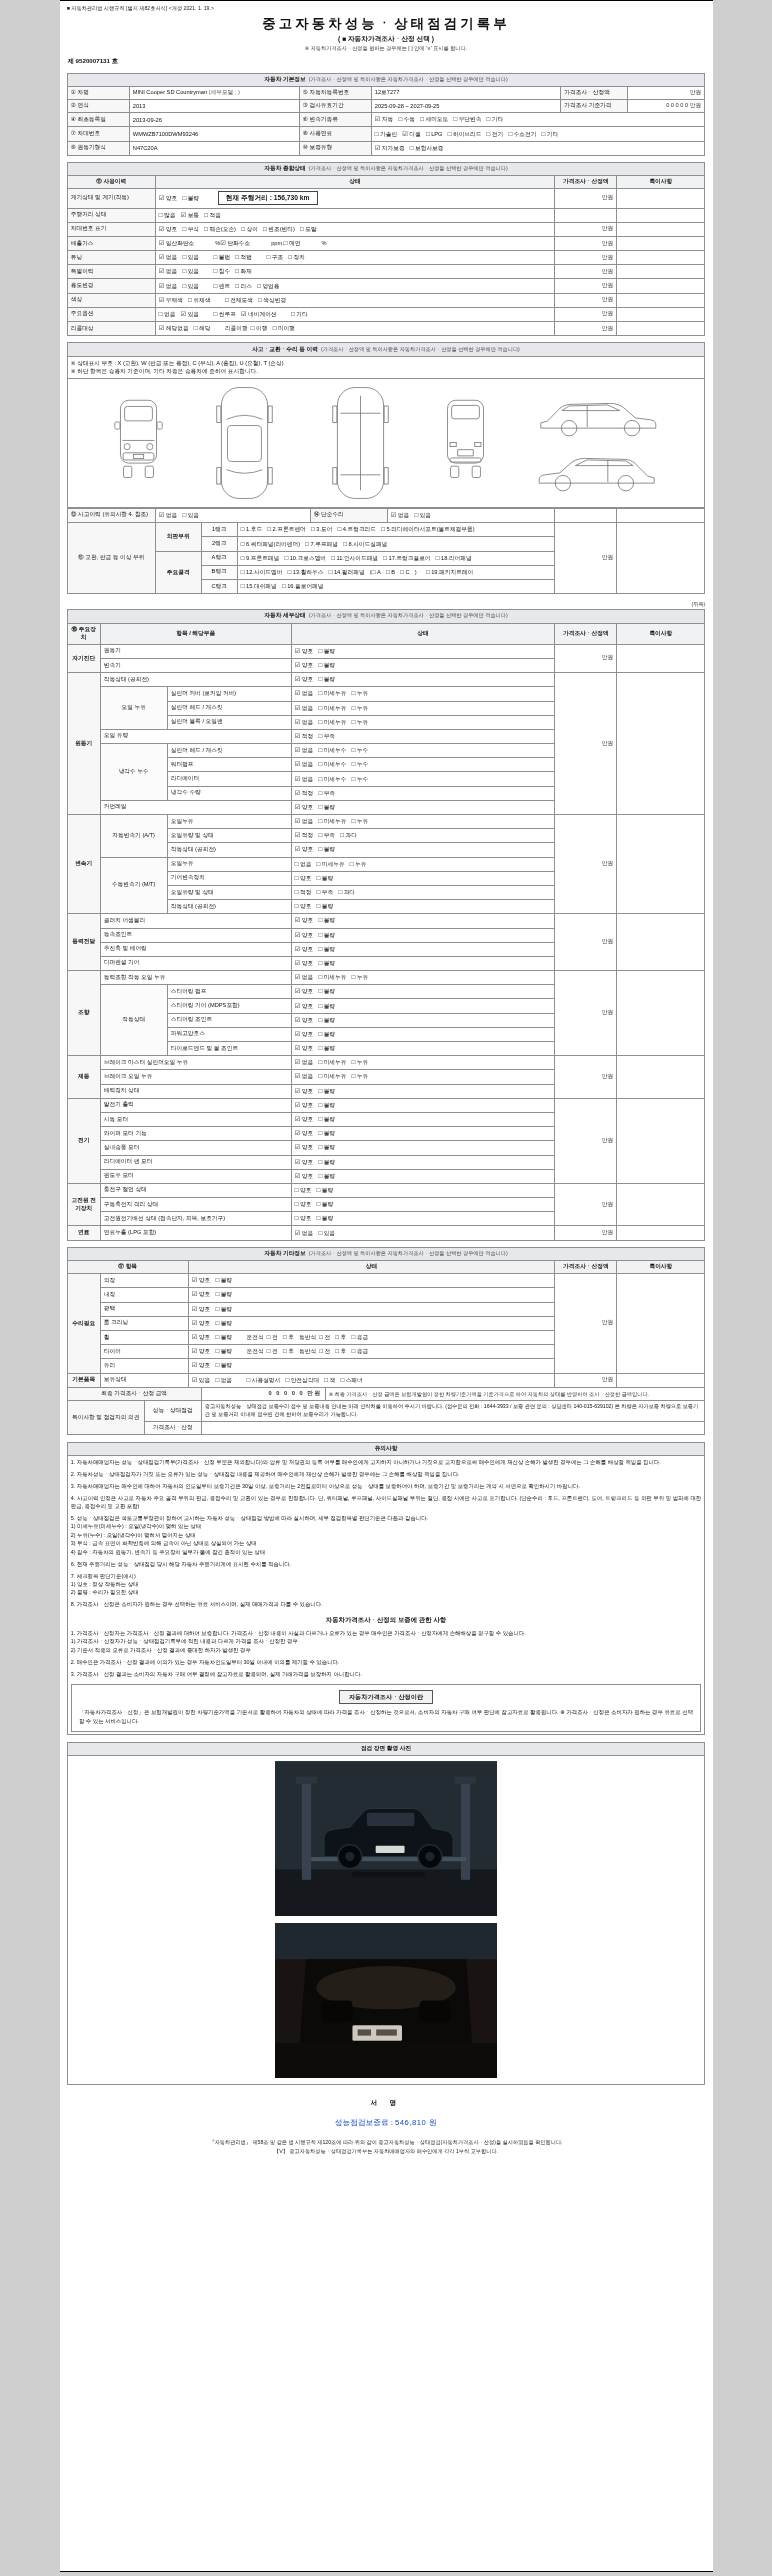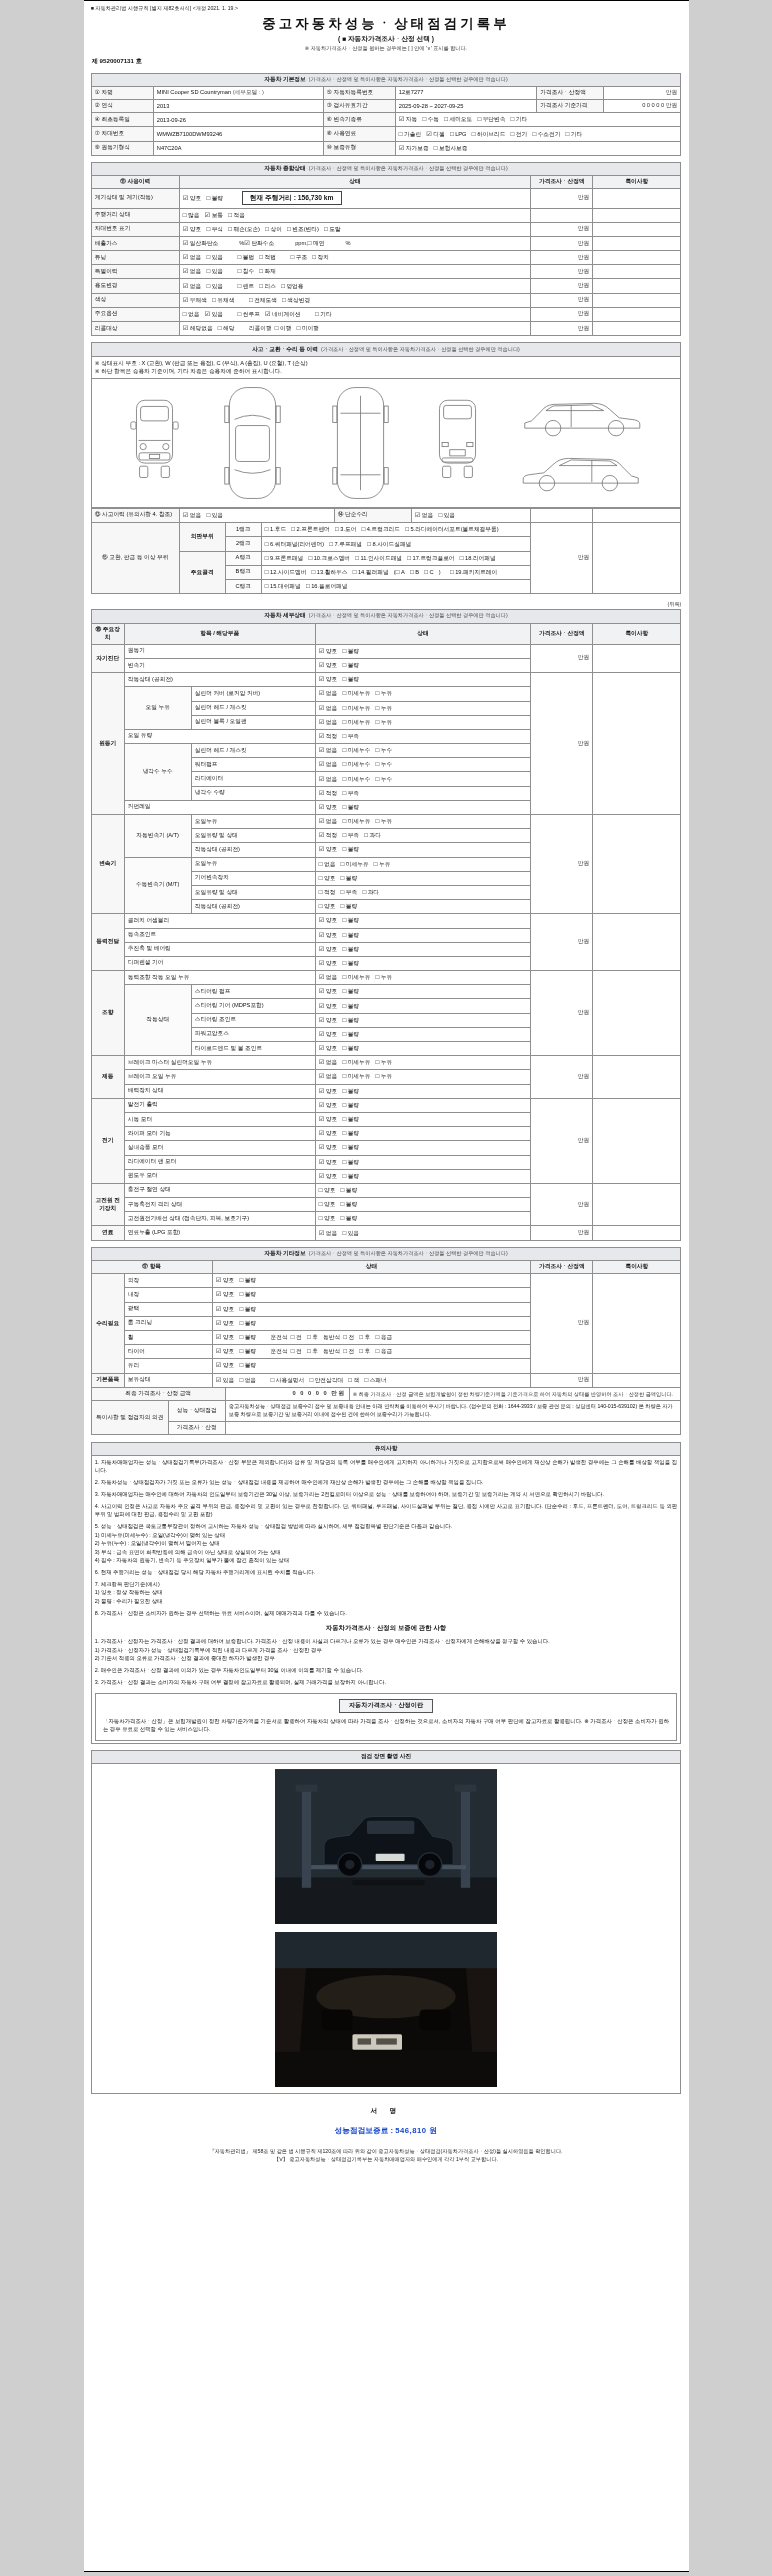--- a/index.html
+++ b/index.html
@@ -1,18 +1,18 @@
 <!DOCTYPE html>
 <html lang="ko" style="font-size:8.2px"><head>
 <meta charset="utf-8">
 <style>
   *{box-sizing:border-box}
   html,body{margin:0;padding:0}
   body{background:#cfcfcf;font-family:"Liberation Sans","DejaVu Sans",sans-serif;color:#111;-webkit-font-smoothing:antialiased}
-  .page{width:605px;margin:0 auto;background:#fff;min-height:2572px;border-top:1.5px solid #000;border-bottom:1.5px solid #000;padding:3.1px 7.2px 13.4px}
+  .page{width:653px;margin:0 auto;background:#fff;min-height:2572px;border-top:1.5px solid #000;border-bottom:1.5px solid #000;padding:3.1px 7.2px 13.4px}
   .form-ref{font-size:5.2px;color:#222;padding:1px 0}
   .title-wrap{text-align:center;margin-top:2.1px}
   .title-wrap h1{margin:0;font-size:13.4px;letter-spacing:3.1px;font-weight:bold}
   .title-opt{font-size:6.7px;font-weight:bold;margin-top:2.1px}
   .title-note{font-size:5.2px;color:#333;margin-top:1px}
   .doc-no{font-size:6.2px;font-weight:bold;margin:5.2px 0 0 1px}
   table.t{width:100%;border-collapse:collapse;table-layout:fixed;margin-top:6.2px}
   table.t.mt0{margin-top:-0.5px}
   .t td{border:0.5px solid #8f8f8f;padding:2.1px 3.1px;font-size:5.7px;vertical-align:middle;word-break:break-all}
   .band{background:#e6e8ec;text-align:center;font-weight:bold;font-size:6.7px;padding:3.1px}
@@ -39,21 +39,21 @@
   .notice-cell{padding:6.2px 8.2px;background:#fff}
   .notice-p{font-size:5.4px;line-height:1.55;margin:0 0 3.6px 0;text-align:justify}
   .guarantee-title{text-align:center;font-weight:bold;font-size:6.4px;margin:7.2px 0 4.1px}
   .info-box{border:0.5px solid #8f8f8f;margin-top:6.2px;padding:5.2px 7.2px;text-align:center}
   .info-title{display:inline-block;border:0.5px solid #555;padding:1.5px 9.3px;font-weight:bold;font-size:6.2px;background:#f1f2f4}
   .info-text{font-size:5.4px;line-height:1.55;margin:4.1px 0 1px;text-align:justify}
   .photo-cell{padding:7.2px;text-align:center;background:#fff}
   .photo{display:inline-block;margin:3.1px 0}
   .sign-area{margin-top:13.4px;text-align:center}
   .sign-label{font-size:6.7px;font-weight:bold;letter-spacing:5.2px}
-  .fee-line{margin-top:10.3px;font-size:7.7px;font-weight:bold;color:#1646c8}
+  .fee-line{margin-top:10.3px;font-size:7.7px;font-weight:normal;color:#1646c8}
   .fee-line .fee-val{letter-spacing:0.5px}
   .footer-lines{margin-top:11.3px;text-align:center}
   .footer-lines p{font-size:5.2px;color:#222;margin:1.5px 0}
   svg .ln{fill:none;stroke:#777;stroke-width:1.6}
 </style>
 </head>
 <body>
 
 <div class="page">
 

